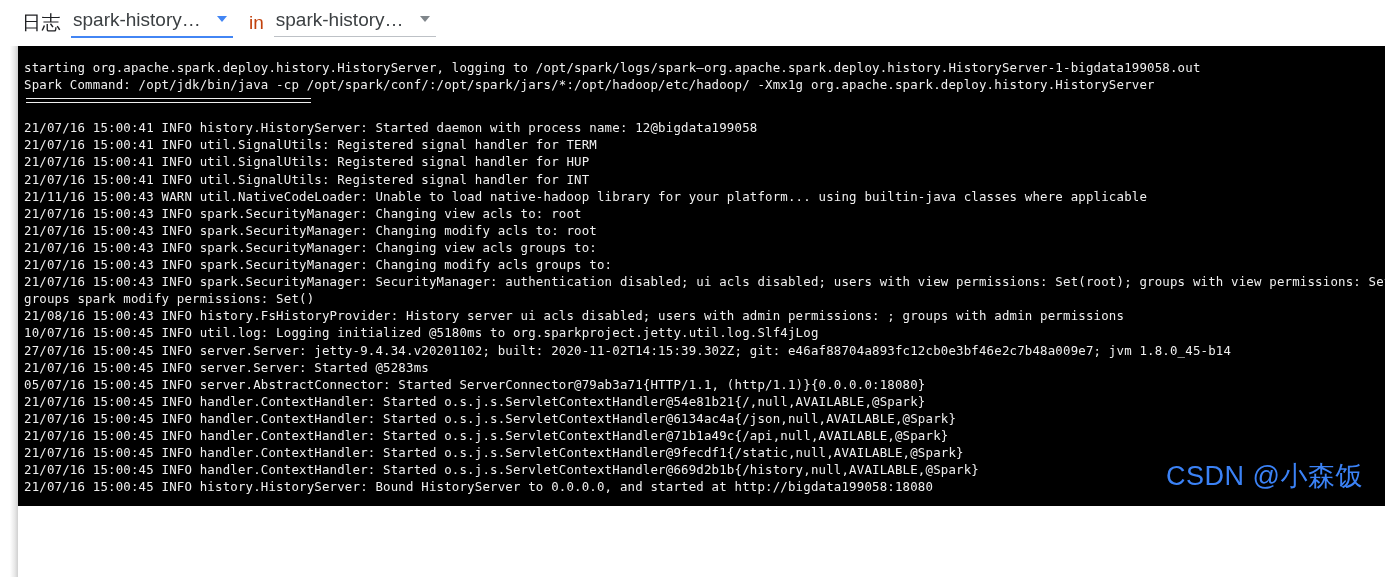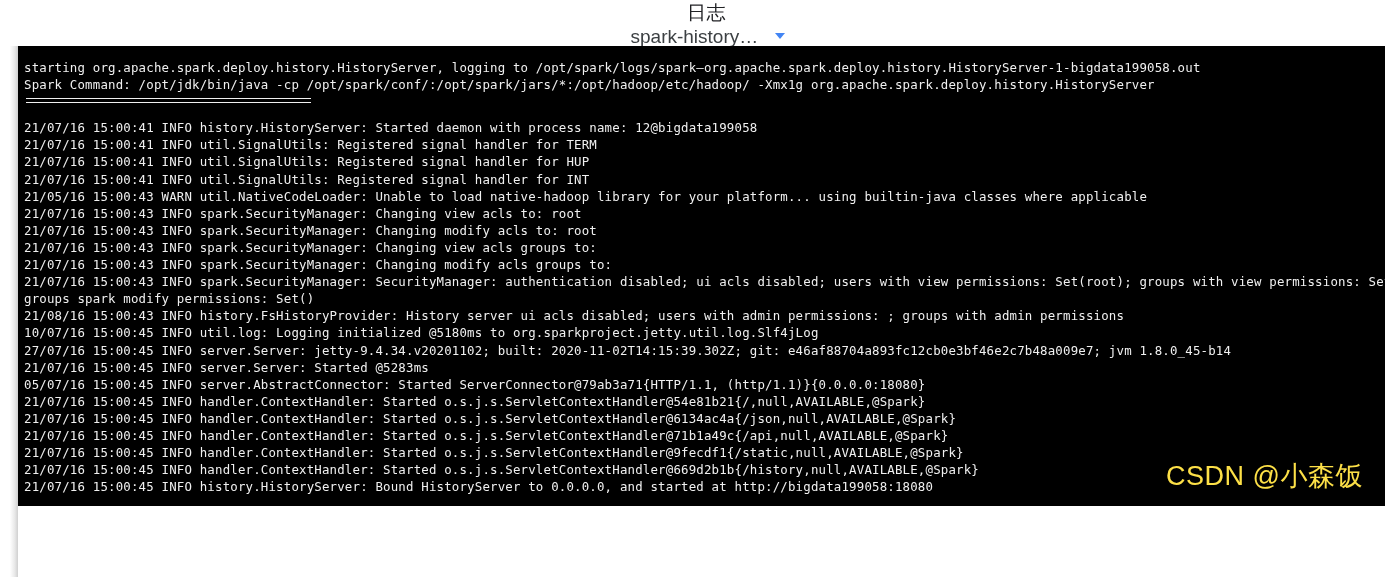--- a/index.html
+++ b/index.html
@@ -19,23 +19,22 @@
   
   .header {
     position: absolute;
     left: 0;
     top: 0;
     width: 1385px;
     height: 46px;
     background: #ffffff;
     display: flex;
     align-items: center;
-    padding-left: 38px;
+    padding-left: 22px;
     box-sizing: border-box;
-    flex-direction: column;
   }
 
   .header-label {
     font-size: 19px;
     color: #202124;
     margin-right: 10px;
     letter-spacing: 0.5px;
     white-space: nowrap;
   }
 
@@ -157,21 +156,21 @@
 
   .spacer { height: 9px; }
 
   
   .watermark {
     position: absolute;
     right: 22px;
     bottom: 12px;
     font-family: "Liberation Sans", sans-serif;
     font-size: 27px;
-    color: #fde047;
+    color: #3b82f6;
     letter-spacing: 0.5px;
     white-space: nowrap;
     pointer-events: none;
   }
 </style>
 </head>
 <body>
 
 <div class="header">
   <span class="header-label">日志</span>
@@ -199,21 +198,21 @@
 <div class="console">
   <div class="console-inner" id="console-inner">
       <div class="log-line">starting org.apache.spark.deploy.history.HistoryServer, logging to /opt/spark/logs/spark—org.apache.spark.deploy.history.HistoryServer-1-bigdata199058.out</div>
       <div class="log-line">Spark Command: /opt/jdk/bin/java -cp /opt/spark/conf/:/opt/spark/jars/*:/opt/hadoop/etc/hadoop/ -Xmx1g org.apache.spark.deploy.history.HistoryServer</div>
       <div class="rule"></div>
       <div class="spacer"></div>
       <div class="log-line">21/07/16 15:00:41 INFO history.HistoryServer: Started daemon with process name: 12@bigdata199058</div>
       <div class="log-line">21/07/16 15:00:41 INFO util.SignalUtils: Registered signal handler for TERM</div>
       <div class="log-line">21/07/16 15:00:41 INFO util.SignalUtils: Registered signal handler for HUP</div>
       <div class="log-line">21/07/16 15:00:41 INFO util.SignalUtils: Registered signal handler for INT</div>
-      <div class="log-line">21/05/16 15:00:43 WARN util.NativeCodeLoader: Unable to load native-hadoop library for your platform... using builtin-java classes where applicable</div>
+      <div class="log-line">21/11/16 15:00:43 WARN util.NativeCodeLoader: Unable to load native-hadoop library for your platform... using builtin-java classes where applicable</div>
       <div class="log-line">21/07/16 15:00:43 INFO spark.SecurityManager: Changing view acls to: root</div>
       <div class="log-line">21/07/16 15:00:43 INFO spark.SecurityManager: Changing modify acls to: root</div>
       <div class="log-line">21/07/16 15:00:43 INFO spark.SecurityManager: Changing view acls groups to:</div>
       <div class="log-line">21/07/16 15:00:43 INFO spark.SecurityManager: Changing modify acls groups to:</div>
       <div class="log-line">21/07/16 15:00:43 INFO spark.SecurityManager: SecurityManager: authentication disabled; ui acls disabled; users with view permissions: Set(root); groups with view permissions: Set(); users with m</div>
       <div class="log-line">groups spark modify permissions: Set()</div>
       <div class="log-line">21/08/16 15:00:43 INFO history.FsHistoryProvider: History server ui acls disabled; users with admin permissions: ; groups with admin permissions</div>
       <div class="log-line">10/07/16 15:00:45 INFO util.log: Logging initialized @5180ms to org.sparkproject.jetty.util.log.Slf4jLog</div>
       <div class="log-line">27/07/16 15:00:45 INFO server.Server: jetty-9.4.34.v20201102; built: 2020-11-02T14:15:39.302Z; git: e46af88704a893fc12cb0e3bf46e2c7b48a009e7; jvm 1.8.0_45-b14</div>
       <div class="log-line">21/07/16 15:00:45 INFO server.Server: Started @5283ms</div>

